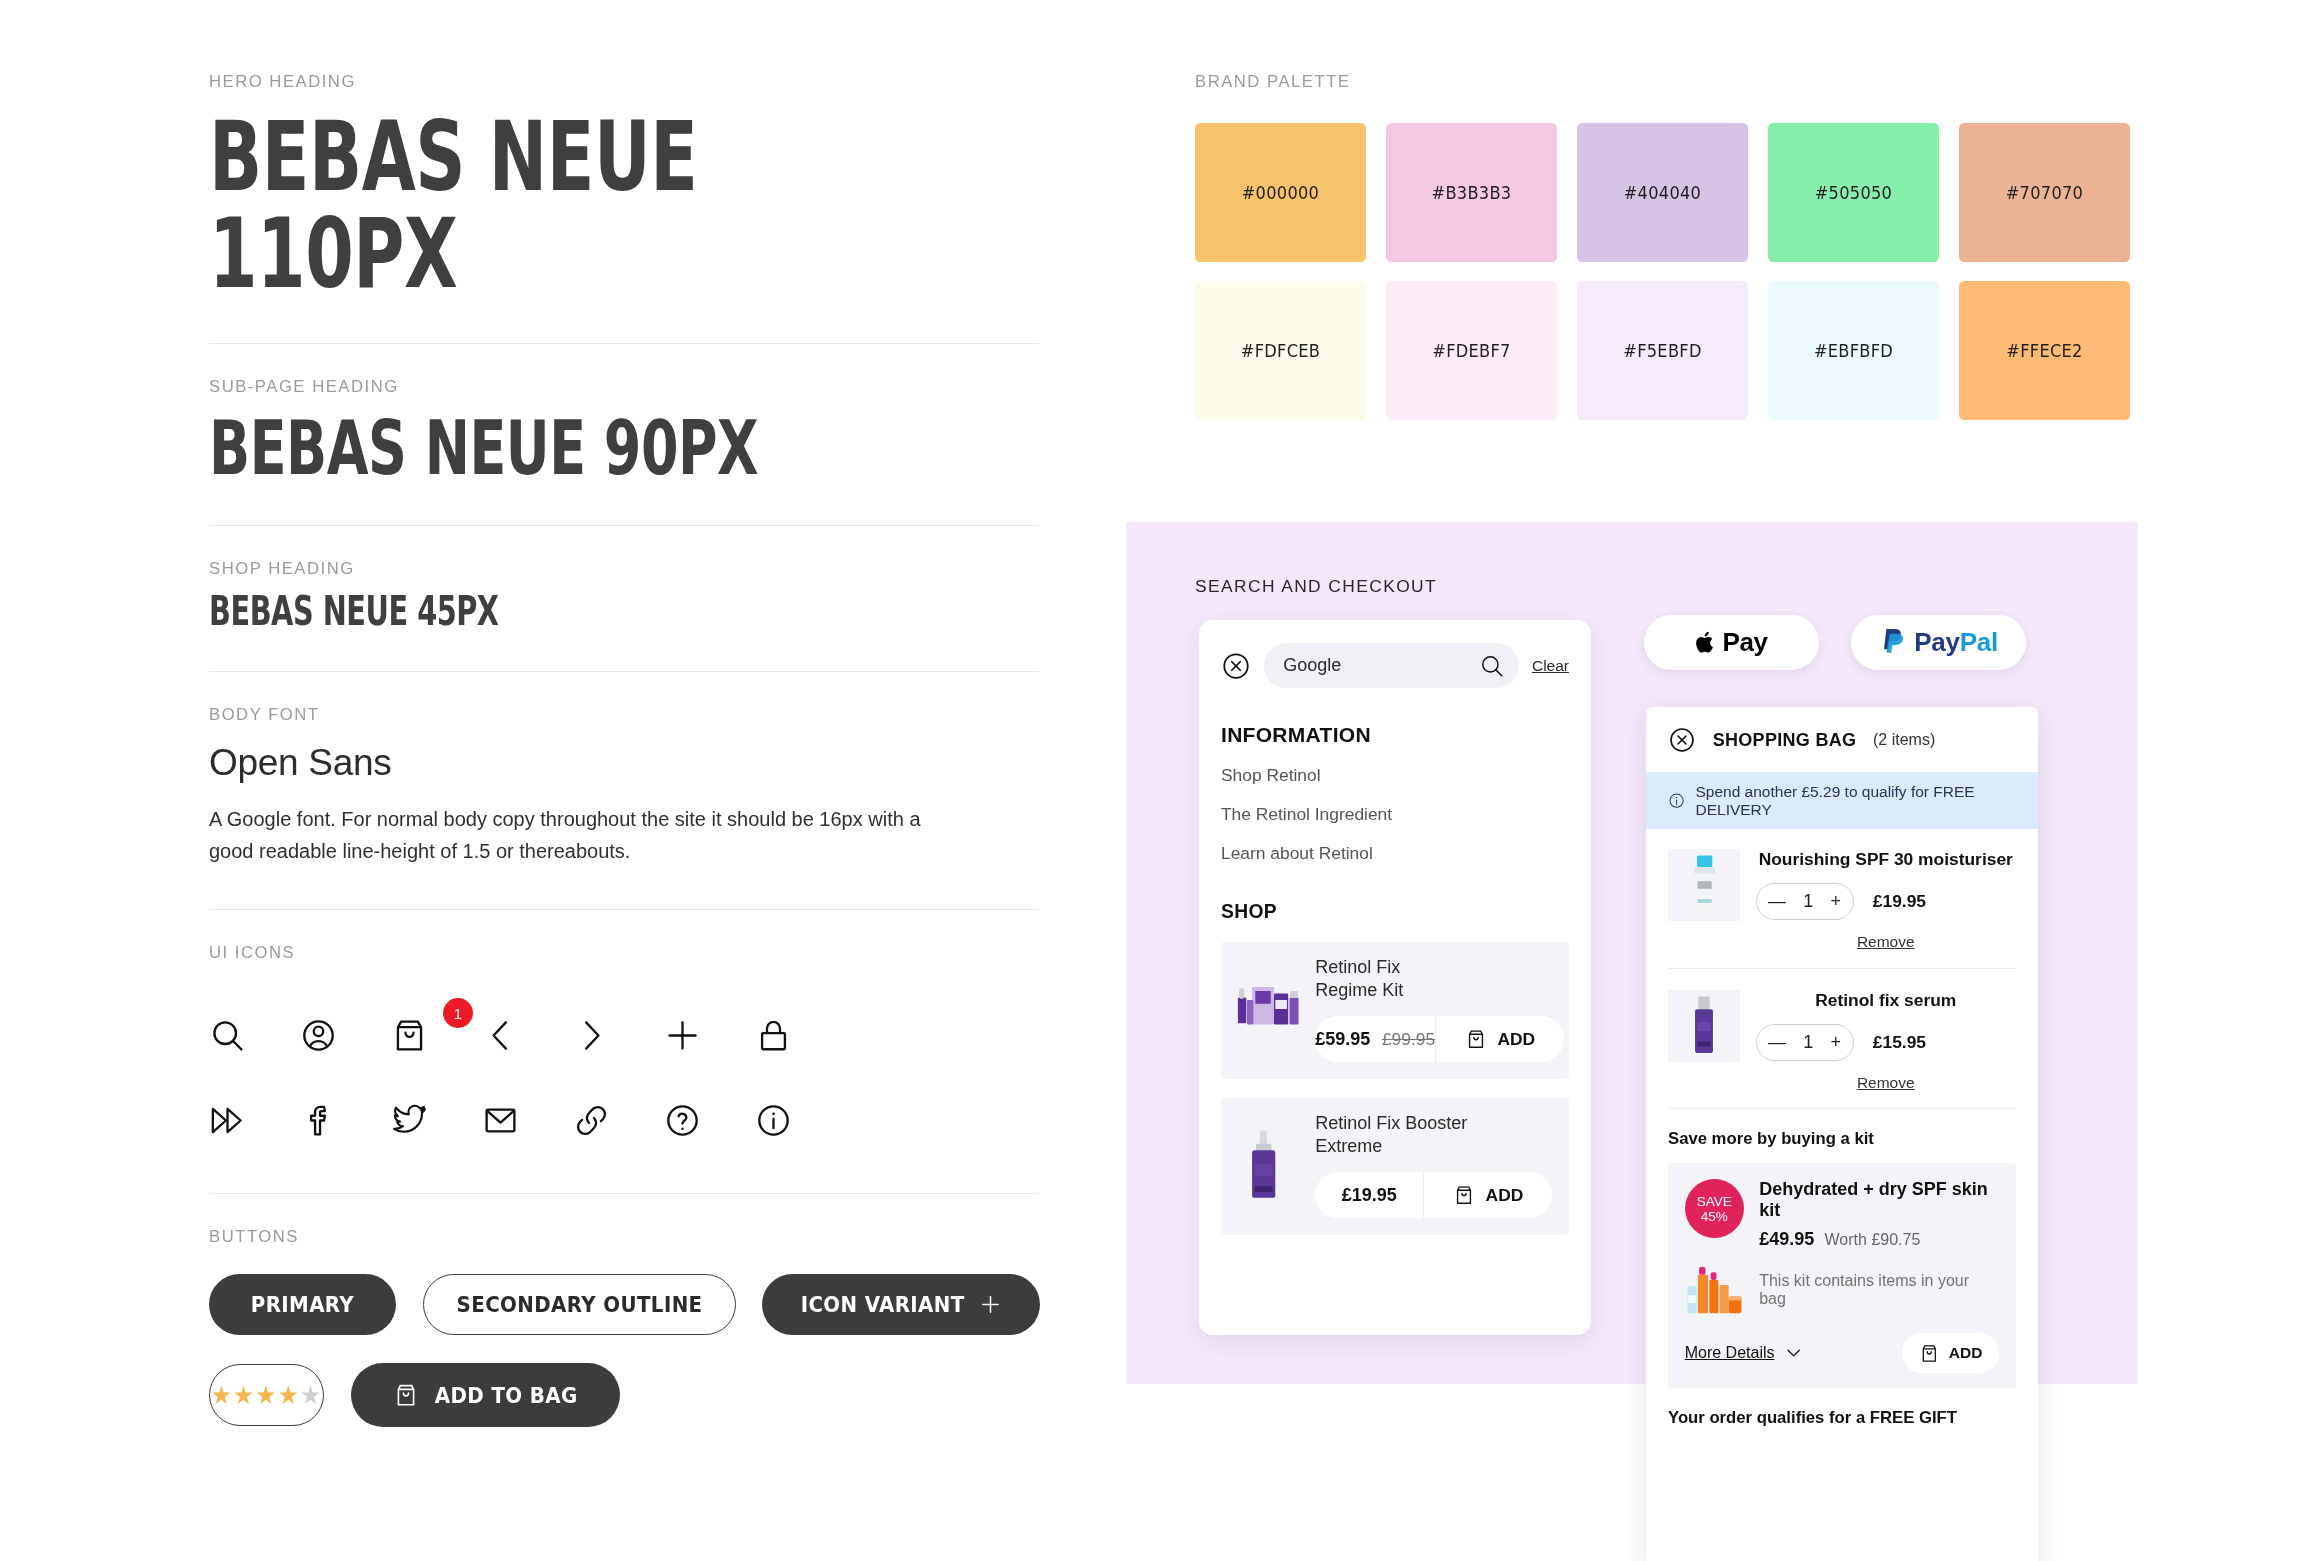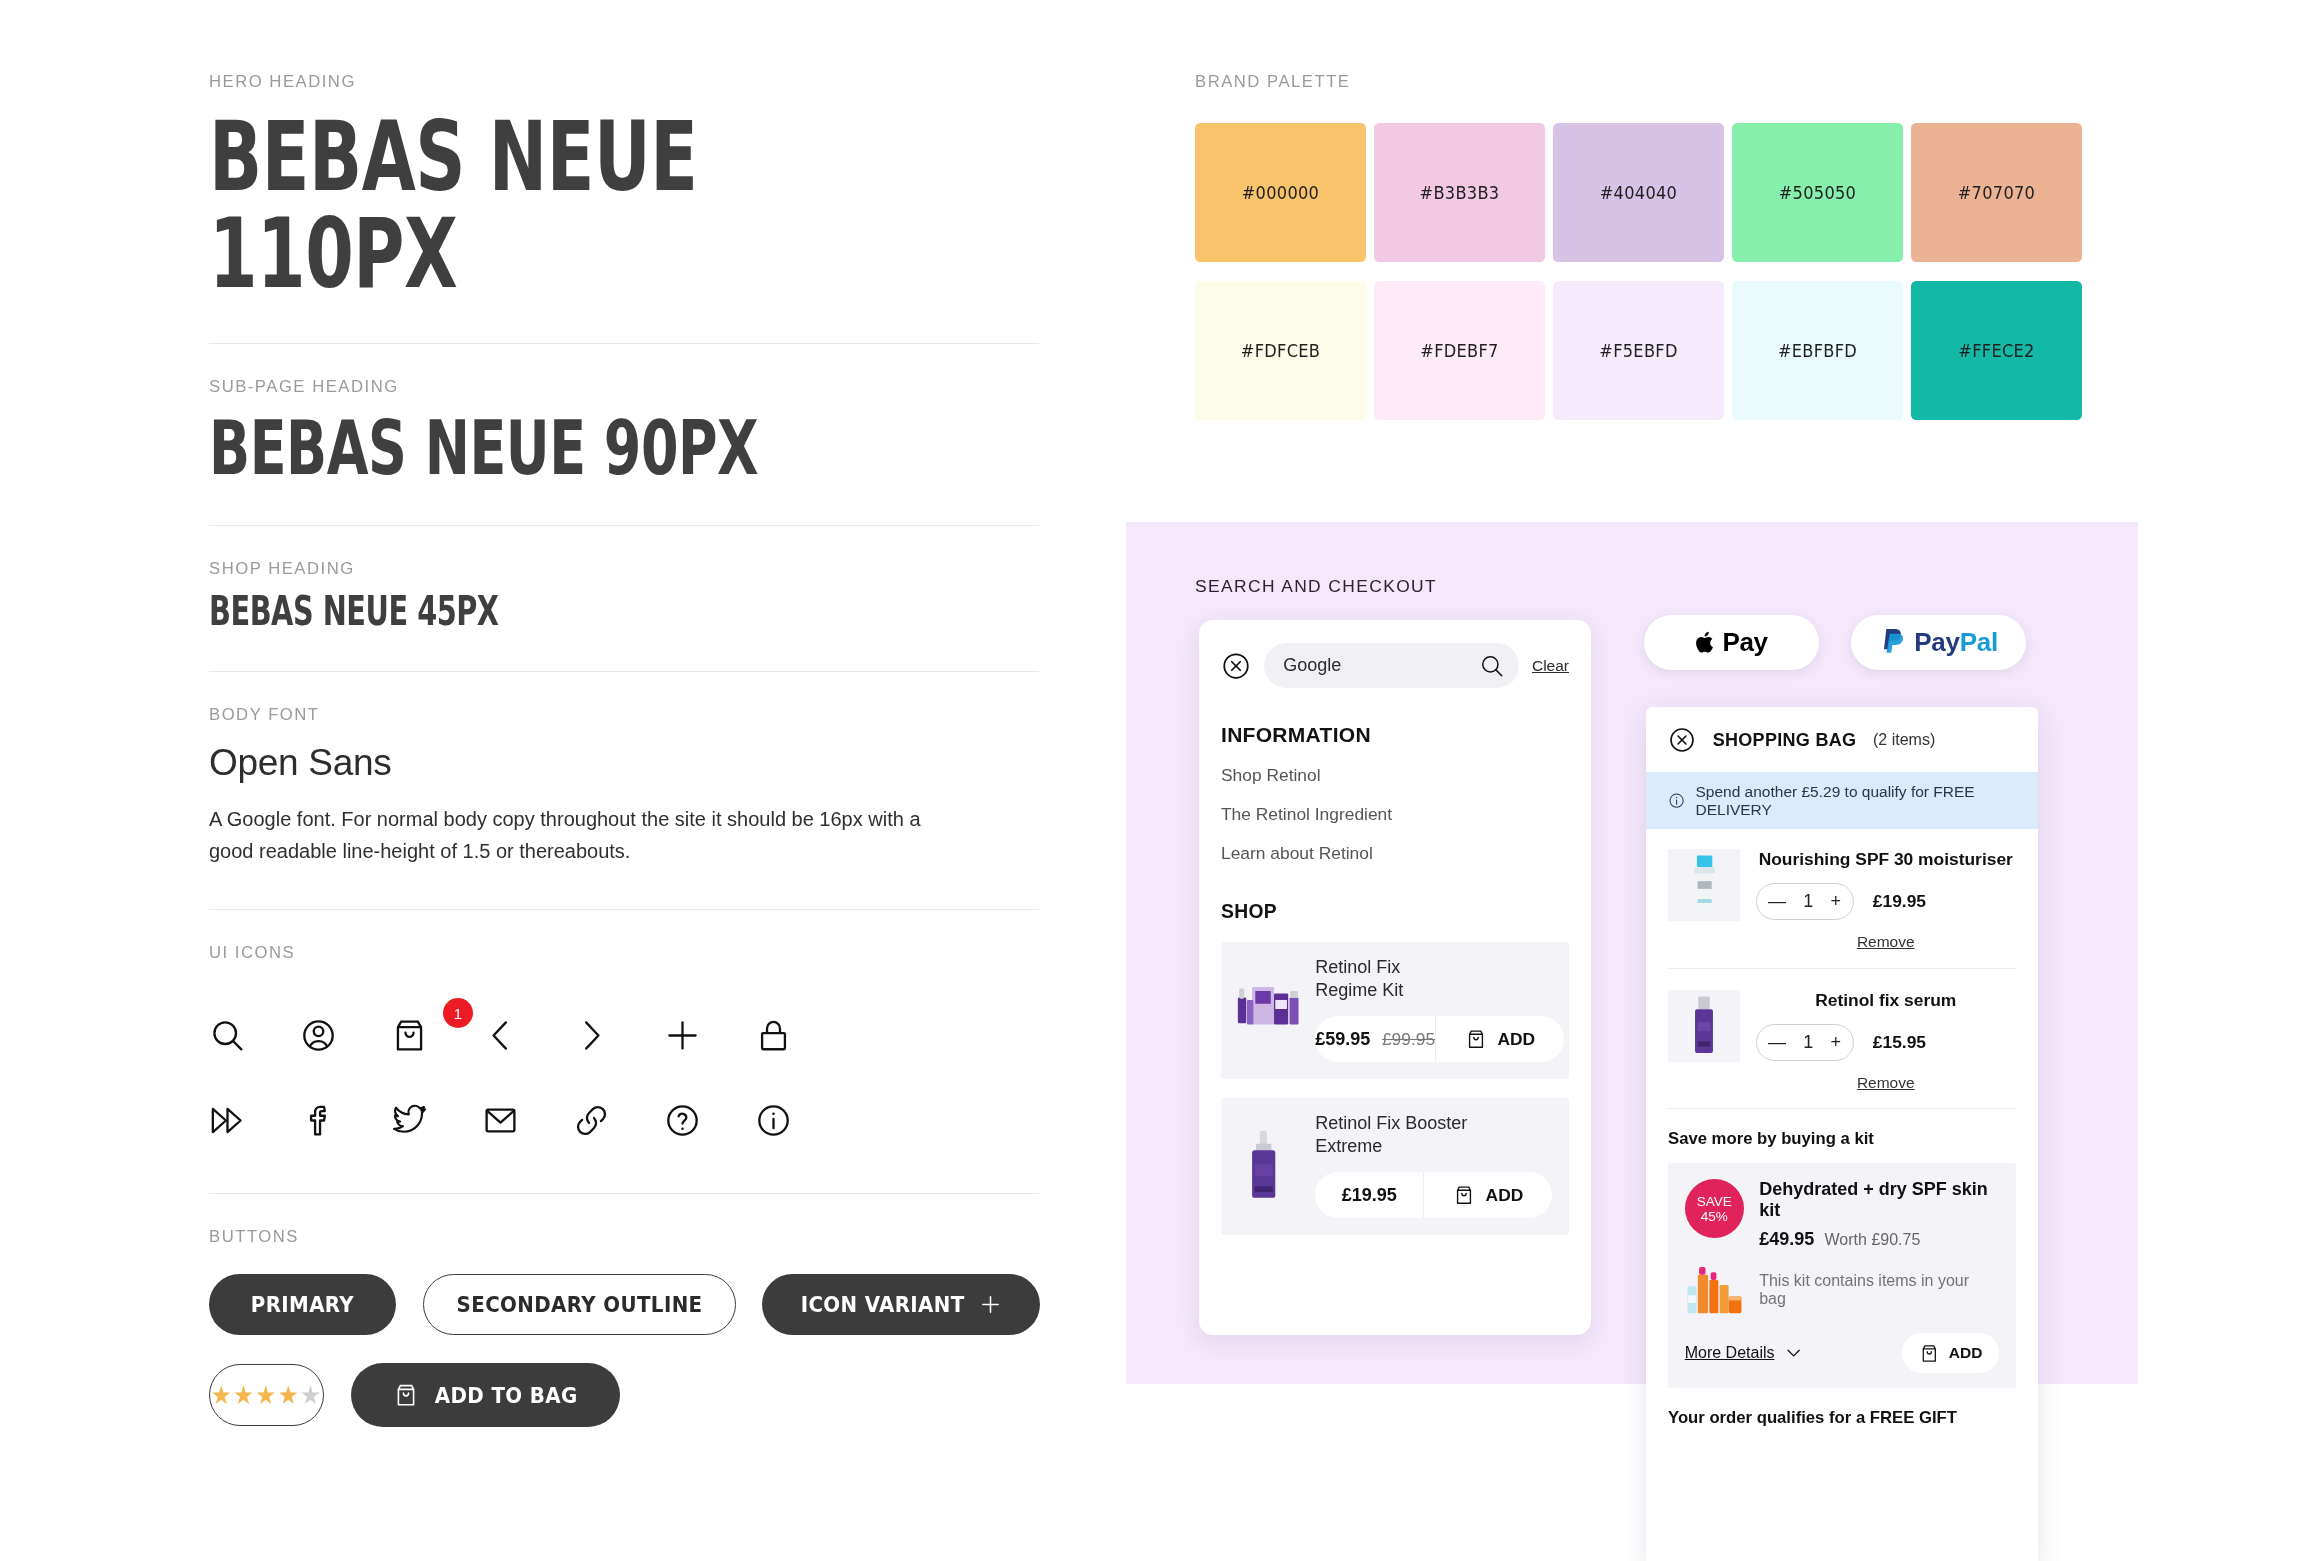--- a/index.html
+++ b/index.html
@@ -62,21 +62,21 @@
   .btn-secondary { background: #fff; color: #2b2b2b; border: 1.3px solid #3c3c3c; width: 314px; margin-left: 27px; }
   .btn-iconvar   { background: #3c3c3c; color: #fff; width: 278px; margin-left: 26px; gap: 14px; }
   .btn-stars     { background:#fff; color:#2b2b2b; border:1.3px solid #3c3c3c; width:115px; height:62px; }
   .btn-addbag    { background:#3c3c3c; color:#fff; width:269px; height:64px; margin-left:27px; gap:15.5px; }
   .stars { font-size: 26px; letter-spacing: 1.3px; line-height: 1; }
   .star-on  { color: #f5b64e; }
   .star-off { color: #cfcfcf; }
 
   
   .right { position: absolute; left: 1195px; top: 72px; }
-  .swatch-grid { display: grid; grid-template-columns: repeat(5, 171px); gap: 0 8px; margin-top: 31px; border-radius: 13px; }
+  .swatch-grid { display: grid; grid-template-columns: repeat(5, 171px); gap: 0 20px; margin-top: 31px; border-radius: 13px; }
   .swatch {
     height: 139px; border-radius: 5.2px; display: flex;
     align-items: center; justify-content: center;
     font-family: "Liberation Sans Narrow","DejaVu Sans Condensed","Liberation Sans",sans-serif;
     font-size: 18px; color: #1f1f1f; letter-spacing: 0.3px;
   }
   .swatch-grid.row2 { margin-top: 19.3px; }
 
   
   .panel {
@@ -377,21 +377,21 @@
       <div class="swatch" style="background:#d6c3e6">#404040</div>
       <div class="swatch" style="background:#86efac">#505050</div>
       <div class="swatch" style="background:#ebb393">#707070</div>
     </div>
 
     <div class="swatch-grid row2">
       <div class="swatch" style="background:#fdfceb">#FDFCEB</div>
       <div class="swatch" style="background:#fdebf7">#FDEBF7</div>
       <div class="swatch" style="background:#f5ebfd">#F5EBFD</div>
       <div class="swatch" style="background:#ebfbfd">#EBFBFD</div>
-      <div class="swatch" style="background:#14b8a6">#FFECE2</div>
+      <div class="swatch" style="background:#fdba74">#FFECE2</div>
     </div>
   </div>
 
   <div class="panel"></div>
   <div class="panel-label">SEARCH AND CHECKOUT</div>
 
   <div class="search-card">
     <div class="search-row">
       <svg width="30" height="30" viewBox="0 0 24 24" fill="none" stroke="#111" stroke-width="1.4">
         <circle cx="12" cy="12" r="9.4"></circle>

